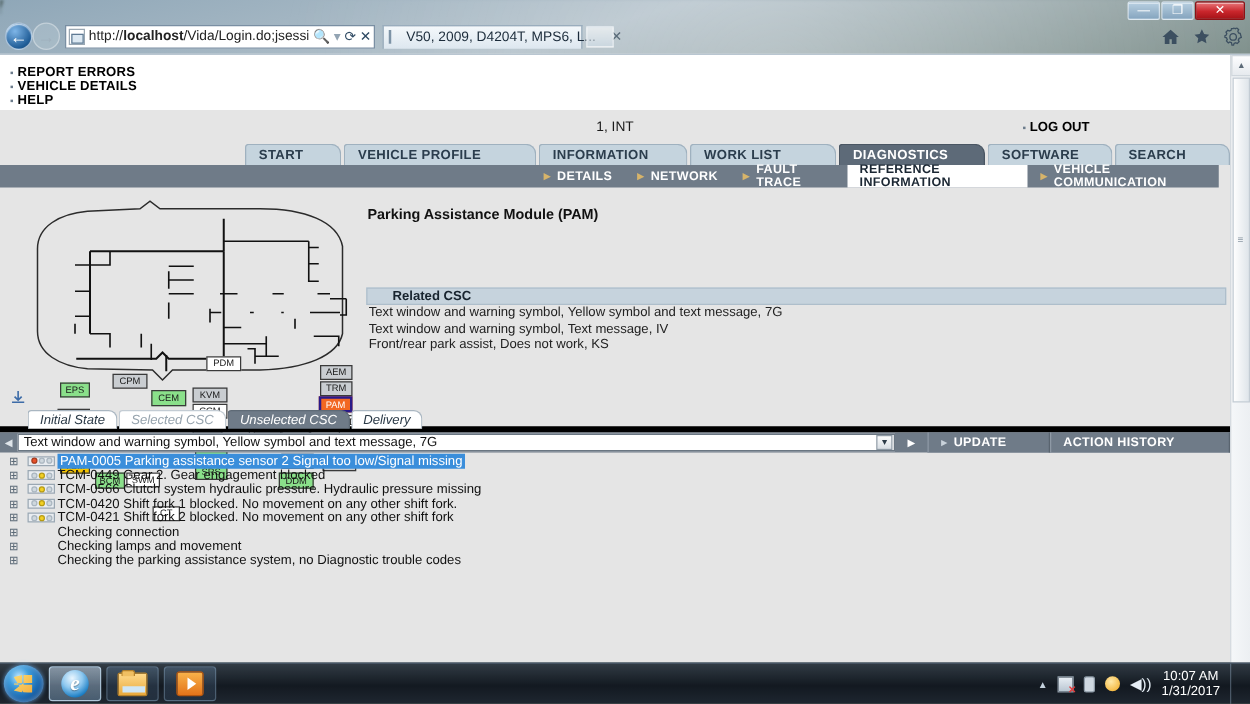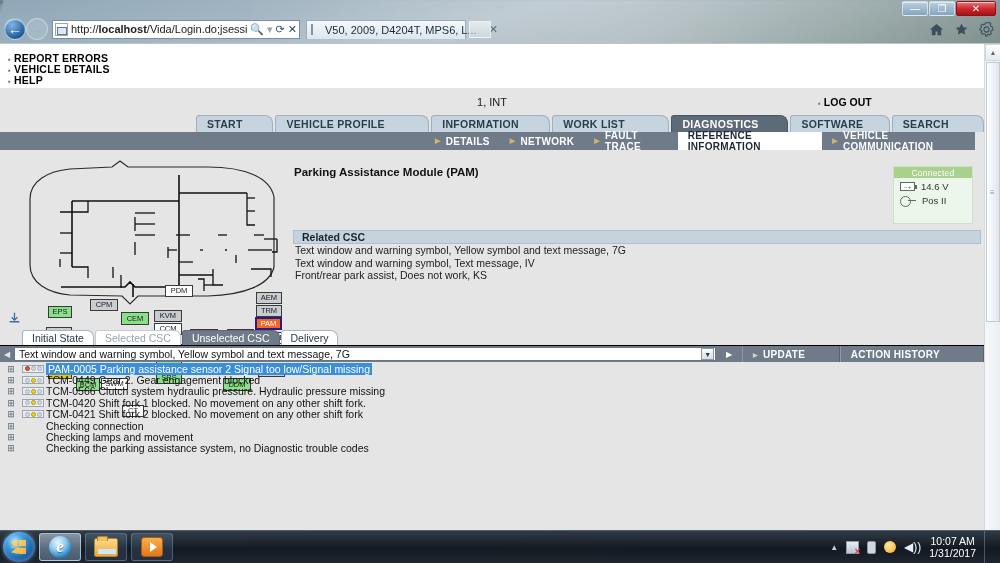--- a/index.html
+++ b/index.html
@@ -194,21 +194,21 @@
   }
 
   
   #info-title {
     position:absolute; left:294px; top:122px;
     font-size:11.5px; font-weight:bold; color:#111;
   }
   #csc-box { position:absolute; left:293px; top:186px; width:688px; }
   #csc-head {
     height:14px; background:#c6d3dd; border:1px solid #aebecb;
-    display:flex; align-items:center; padding-left:8px;
+    display:flex; align-items:center; padding-left:20px;
     font-size:10.5px; font-weight:bold; color:#18242f;text-align:right;
   }
   .csc-line {
     font-size:10.5px; color:#222; line-height:11.5px; padding-left:2px; margin-top:1px;
   }
 
   
   #conn {
     position:absolute; left:893px; top:122px; width:80px; height:58px;
     background:#edf6ea; border:1px solid #cfe0c6;
@@ -224,21 +224,21 @@
   .batt { width:15px; height:9px; border:1px solid #5f6e5c; position:relative; background:#fff; }
   .batt:after { content:""; position:absolute; right:-3px; top:2px; width:2px; height:4px; background:#5f6e5c; }
   .batt .pm { position:absolute; inset:1px; font-size:6px; color:#5f6e5c; display:flex; justify-content:space-around; align-items:center; line-height:1; }
   .keyi { width:16px; height:9px; position:relative; }
   .keyi:before { content:""; position:absolute; left:0; top:0; width:9px; height:9px; border:1.5px solid #5f6e5c; border-radius:50%; }
   .keyi:after { content:""; position:absolute; left:8px; top:3.5px; width:8px; height:1.5px; background:#5f6e5c; box-shadow:0 3px 0 -0.5px #5f6e5c; }
 
   
   #btabs {
     position:absolute; left:0; top:286px; width:984px; height:16px;
-    border-bottom:1px solid #000000; display:flex; align-items:center; padding-left:22px; gap:1px;
+    border-bottom:5px solid #000000; display:flex; align-items:center; padding-left:22px; gap:1px;font-style:italic;
   }
   .btab {
     height:15px; padding:0 9px; display:flex; align-items:center;
     font-size:10.5px; color:#2b3a47;
     border:1px solid #a9b6c1; border-bottom:none;
     border-top-left-radius:3px; border-top-right-radius:7px;
     background:#fff;
   }
   .btab.dim { color:#97a4ae; background:#fff; border-color:#c3ccd4; }
   .btab.sel { background:#6f7b88; color:#fff; border-color:#5e6a76; }
@@ -631,33 +631,20 @@
 
     <div id="info-title">Parking Assistance Module (PAM)</div>
 
     <div id="csc-box">
       <div id="csc-head">Related CSC</div>
       <div class="csc-line">Text window and warning symbol, Yellow symbol and text message, 7G</div>
       <div class="csc-line">Text window and warning symbol, Text message, IV</div>
       <div class="csc-line">Front/rear park assist, Does not work, KS</div>
     </div>
 
-    <div id="conn">
-      <div class="bar">Connected</div>
-      <div class="row">
-        <span class="batt">
-            <span class="pm">−+</span>
-          </span>
-        <span>14.6 V</span>
-      </div>
-      <div class="row">
-        <span class="keyi"></span>
-        <span>Pos II</span>
-      </div>
-    </div>
 
     <div id="btabs">
       <div class="btab">Initial State</div>
       <div class="btab dim">Selected CSC</div>
       <div class="btab sel">Unselected CSC</div>
       <div class="btab">Delivery</div>
     </div>
 
     <div id="selbar">
       <div class="lbtn">◀</div>

